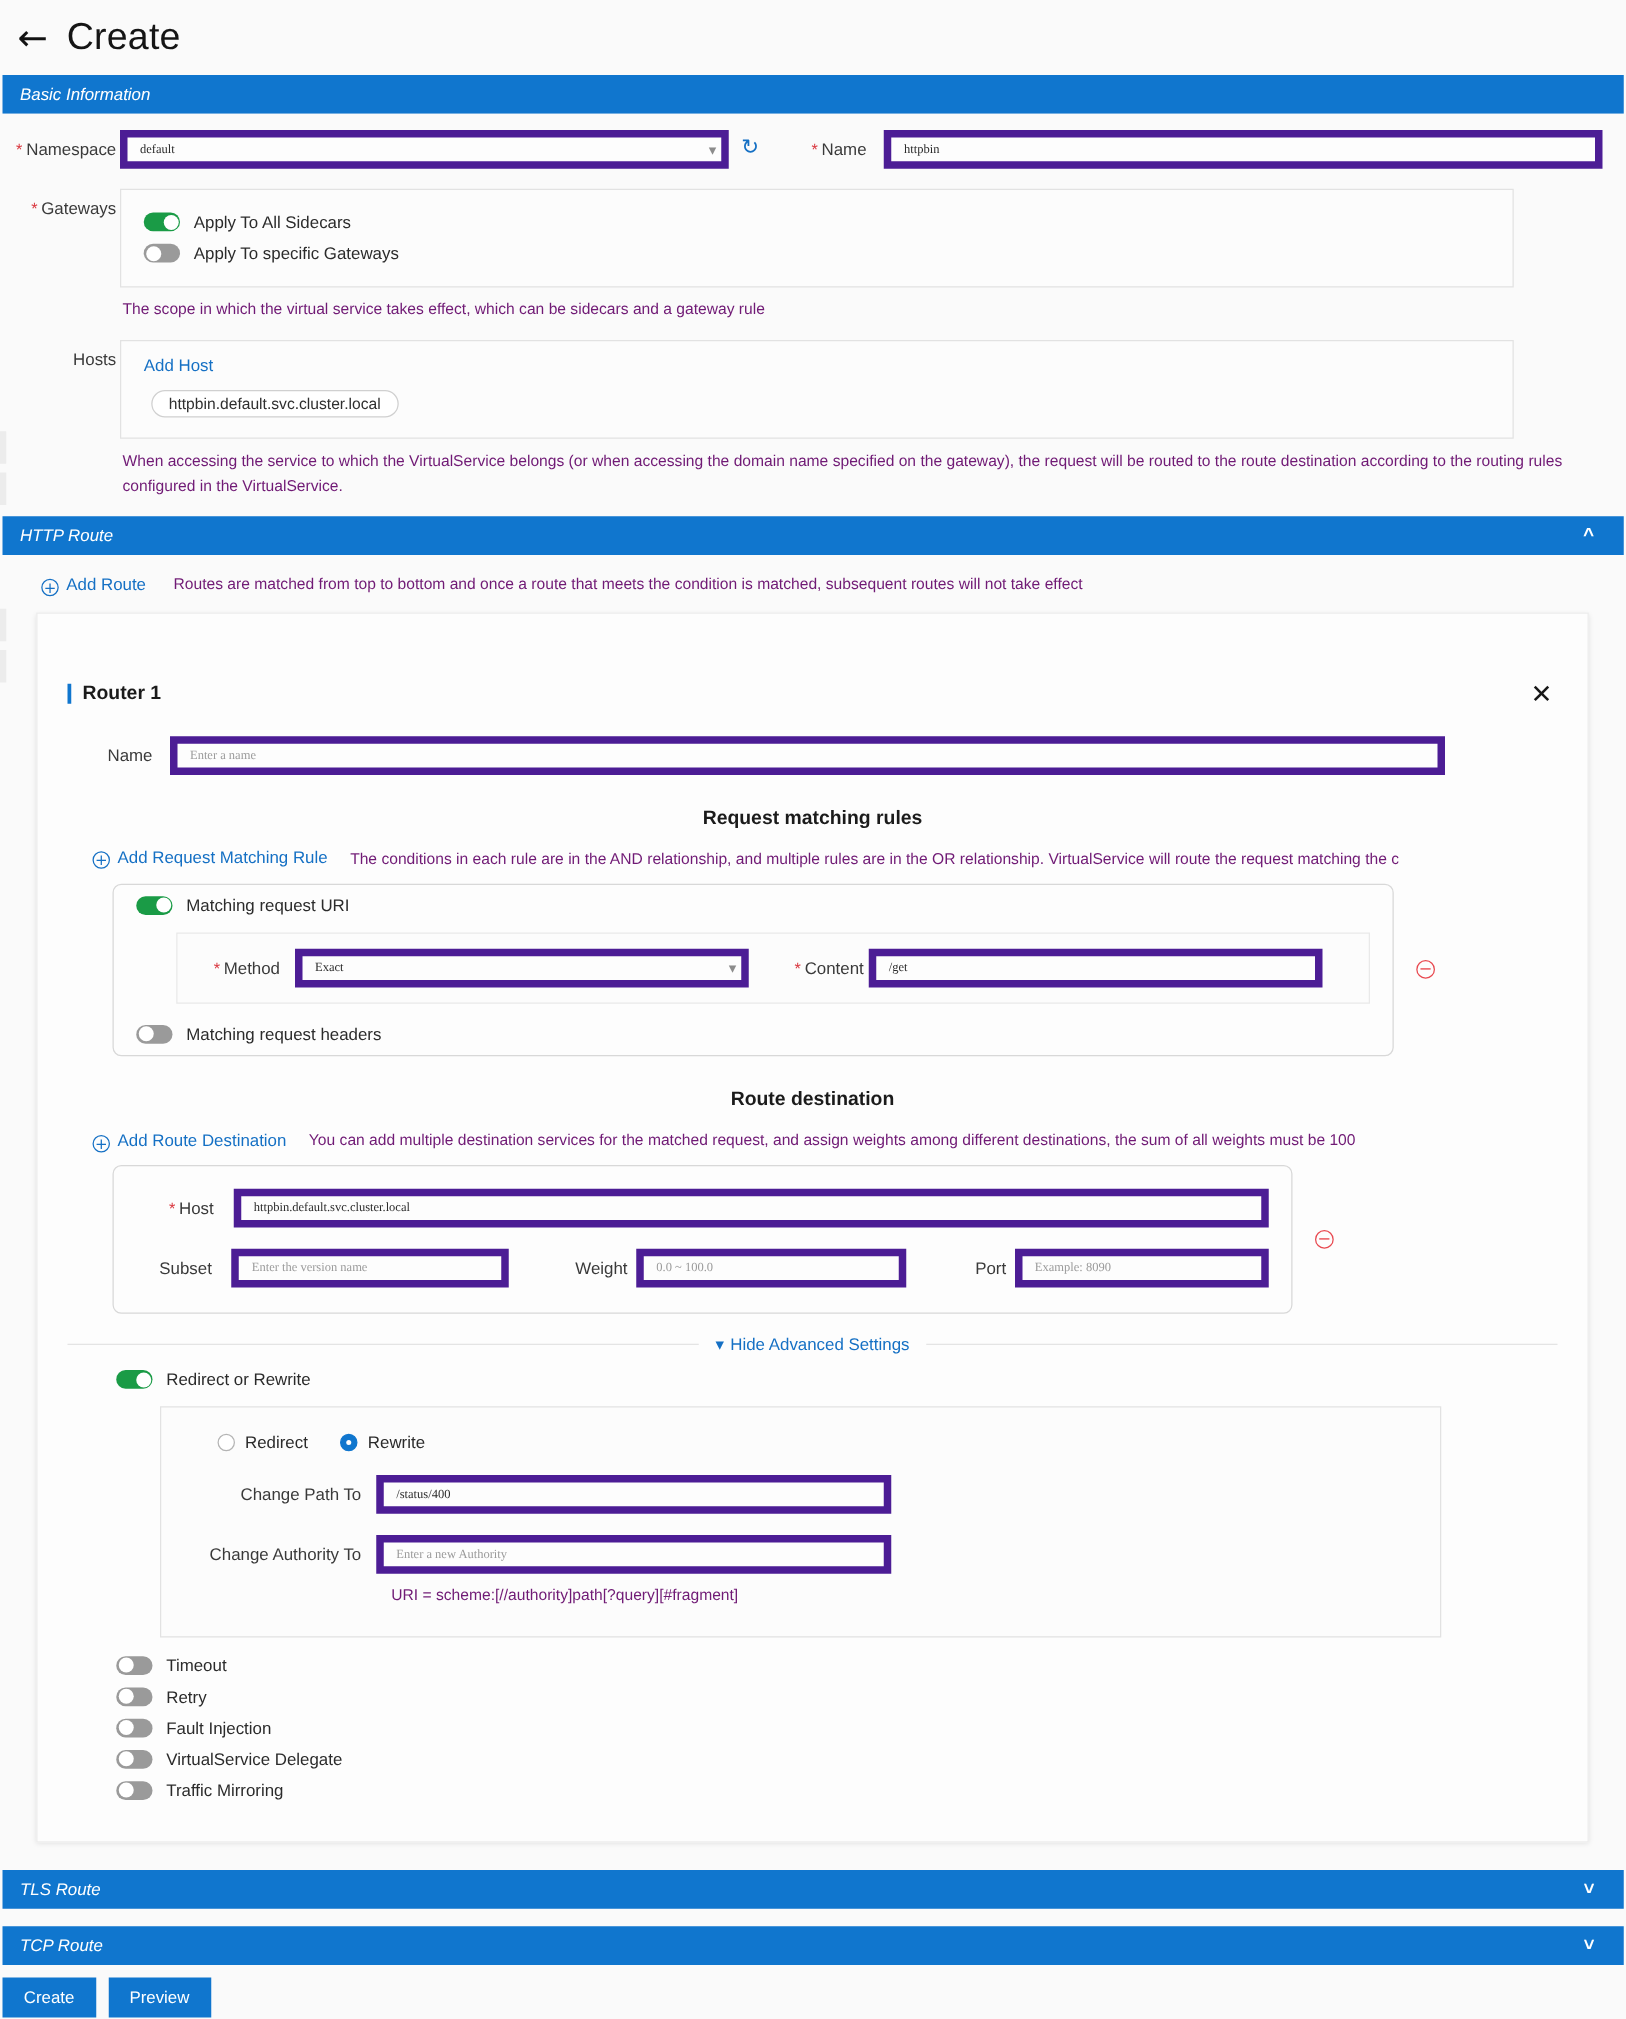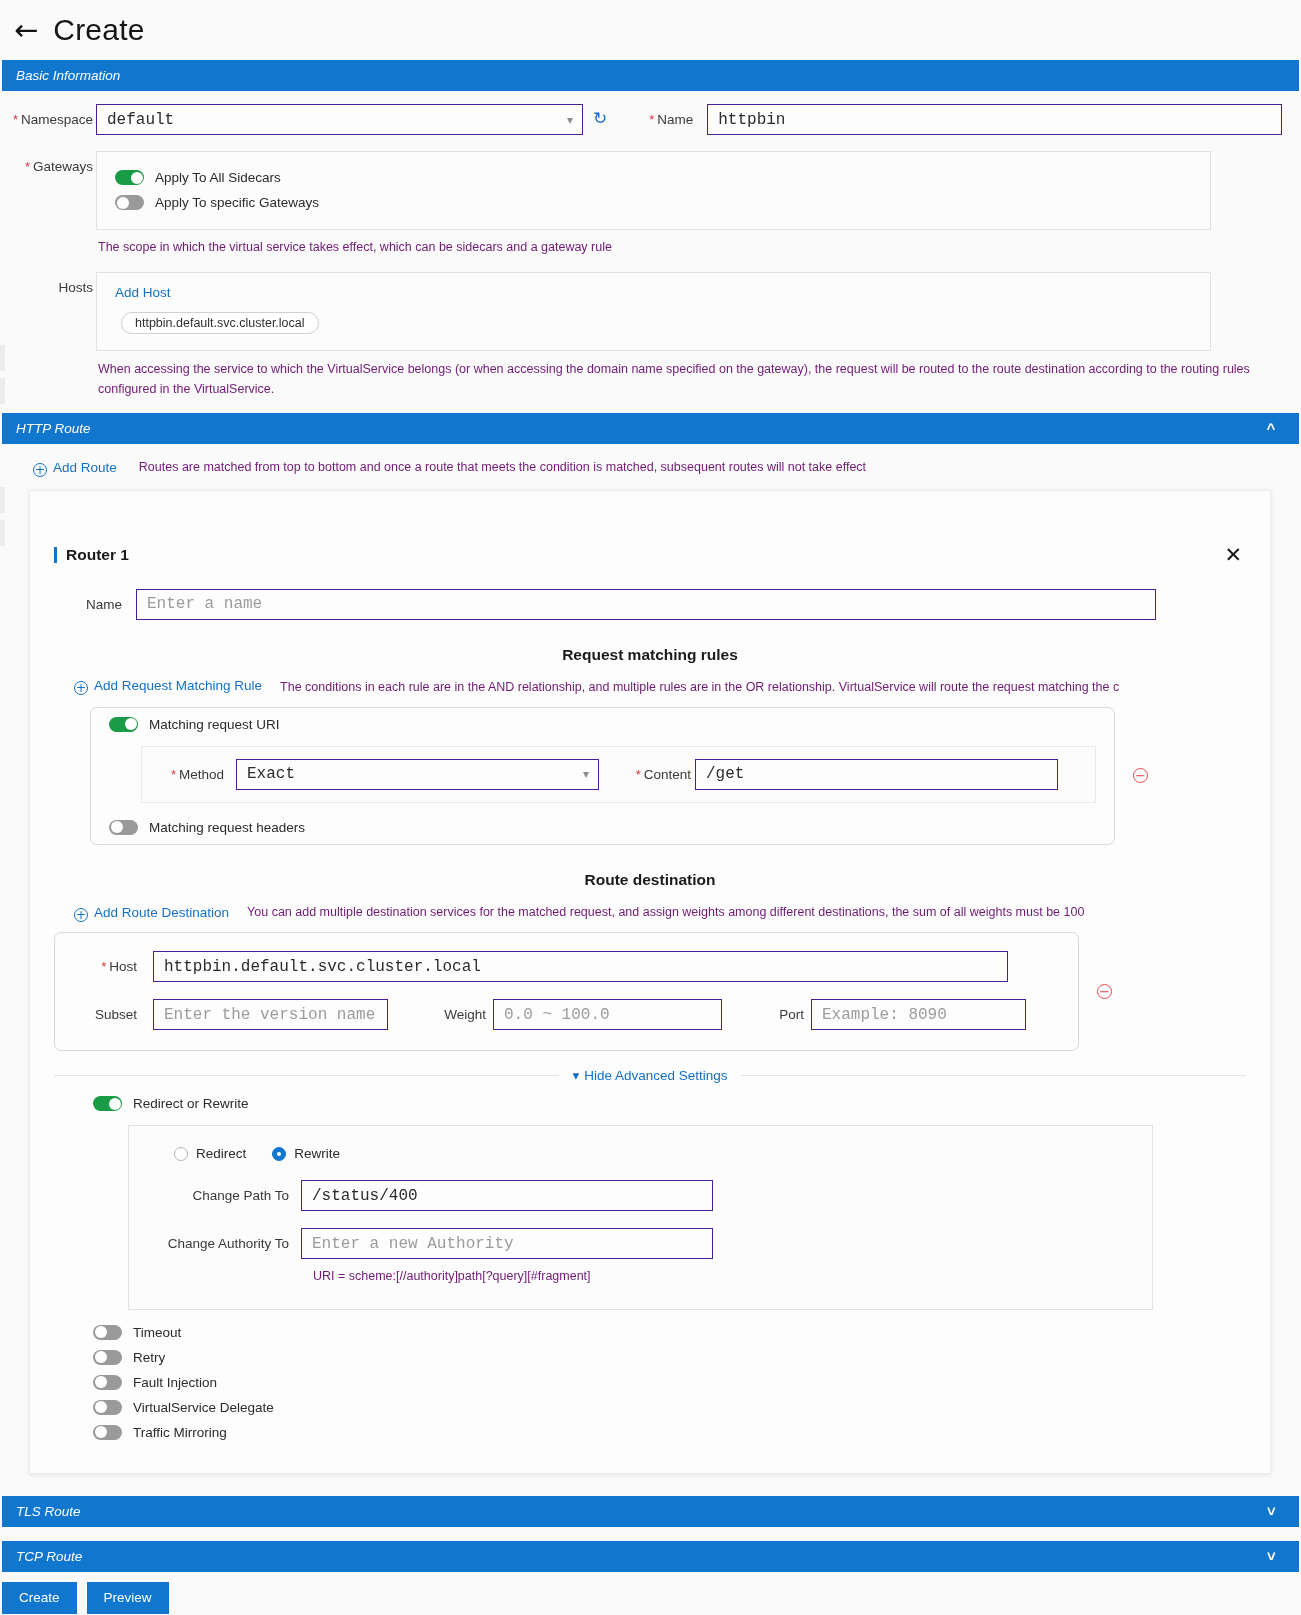--- a/index.html
+++ b/index.html
@@ -69,27 +69,27 @@
     white-space: nowrap;
   }
   .req::before {
     content: "*";
     color: #d9363e;
     margin-right: 3px;
     font-size: 13px;
   }
 
   .txt-input {
-    border: 1px solid #4c1d95;
+    border: 6px solid #4c1d95;
     background: #fdfdfd;
     height: 31px;
-    font-size: 16px;
+    font-size: 10px;
     color: #2b2b2b;
     padding: 0 10px;
-    font-family: Liberation Mono, monospace;
+    font-family: Liberation Serif, serif;
     outline: none;
     width: 100%;
   }
   .txt-input::placeholder { color: #9b9b9b; }
 
   .select-wrap { position: relative; }
   .select-wrap .caret {
     position: absolute; right: 10px; top: 50%;
     transform: translateY(-50%);
     pointer-events: none;
@@ -439,21 +439,21 @@
     <div class="sub-title">Route destination</div>
 
     <div style="display:flex;align-items:center;padding-left:20px;">
       <span class="link">
         <span class="plus-icon">+</span><span>Add Route Destination</span>
       </span>
       <span class="hint" style="margin-left:18px;white-space:nowrap;overflow:hidden;">You can add multiple destination services for the matched request, and assign weights among different destinations, the sum of all weights must be 100</span>
     </div>
 
     <div style="display:flex;align-items:center;margin-top:10px;">
-      <div class="rounded-box" style="width:1025px;padding:18px 18px 20px 18px;">
+      <div class="rounded-box" style="width:944px;margin-left:36px;padding:18px 18px 20px 18px;">
         <div style="display:flex;align-items:center;">
           <div class="field-lbl req" style="width:64px;">Host</div>
           <div style="width:855px;margin-left:16px;">
             <input class="txt-input" value="httpbin.default.svc.cluster.local" style="">
           </div>
         </div>
         <div style="display:flex;align-items:center;margin-top:17px;">
           <div class="field-lbl" style="width:64px;">Subset</div>
           <div style="width:235px;margin-left:16px;">
             <input class="txt-input" placeholder="Enter the version name" style="">

